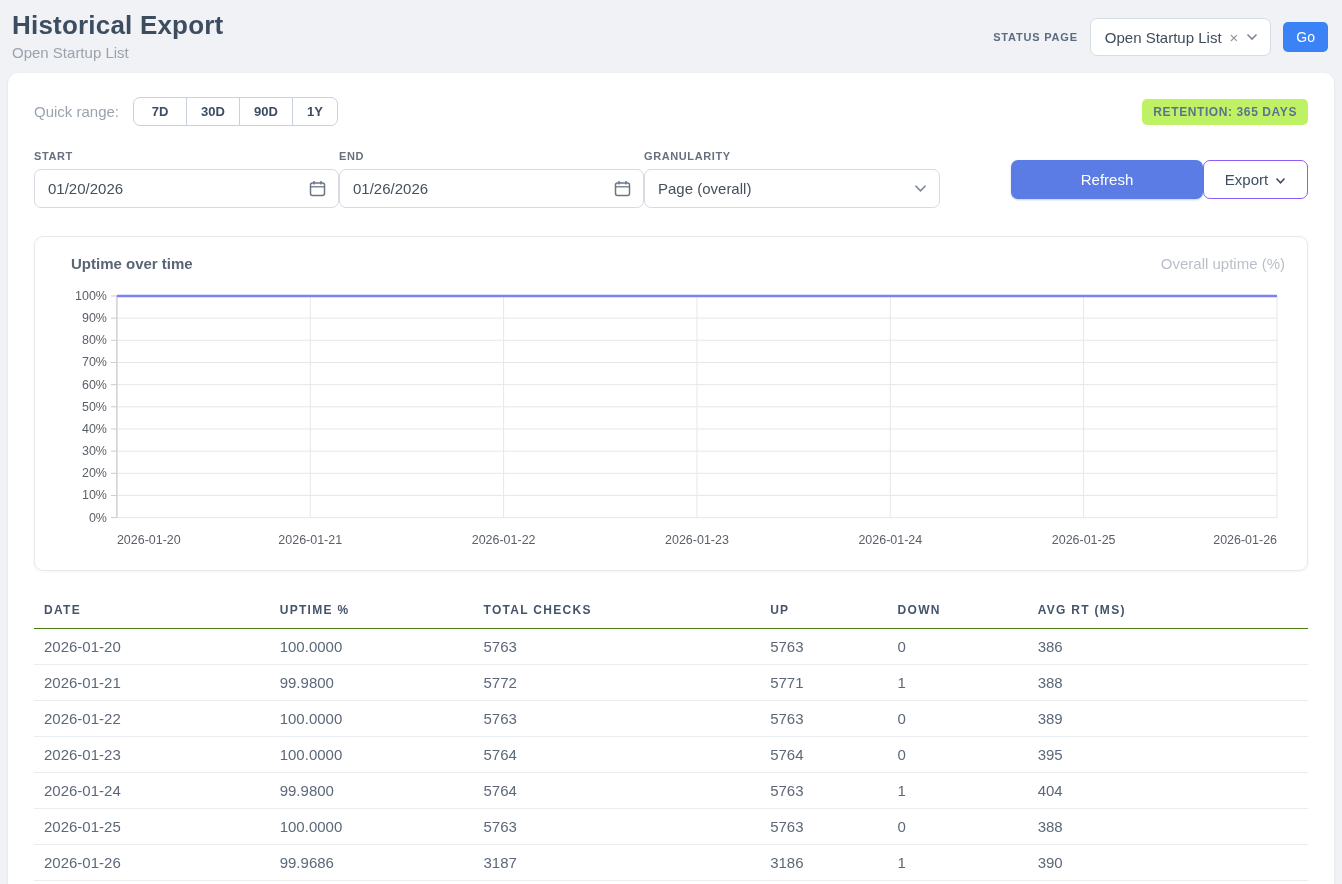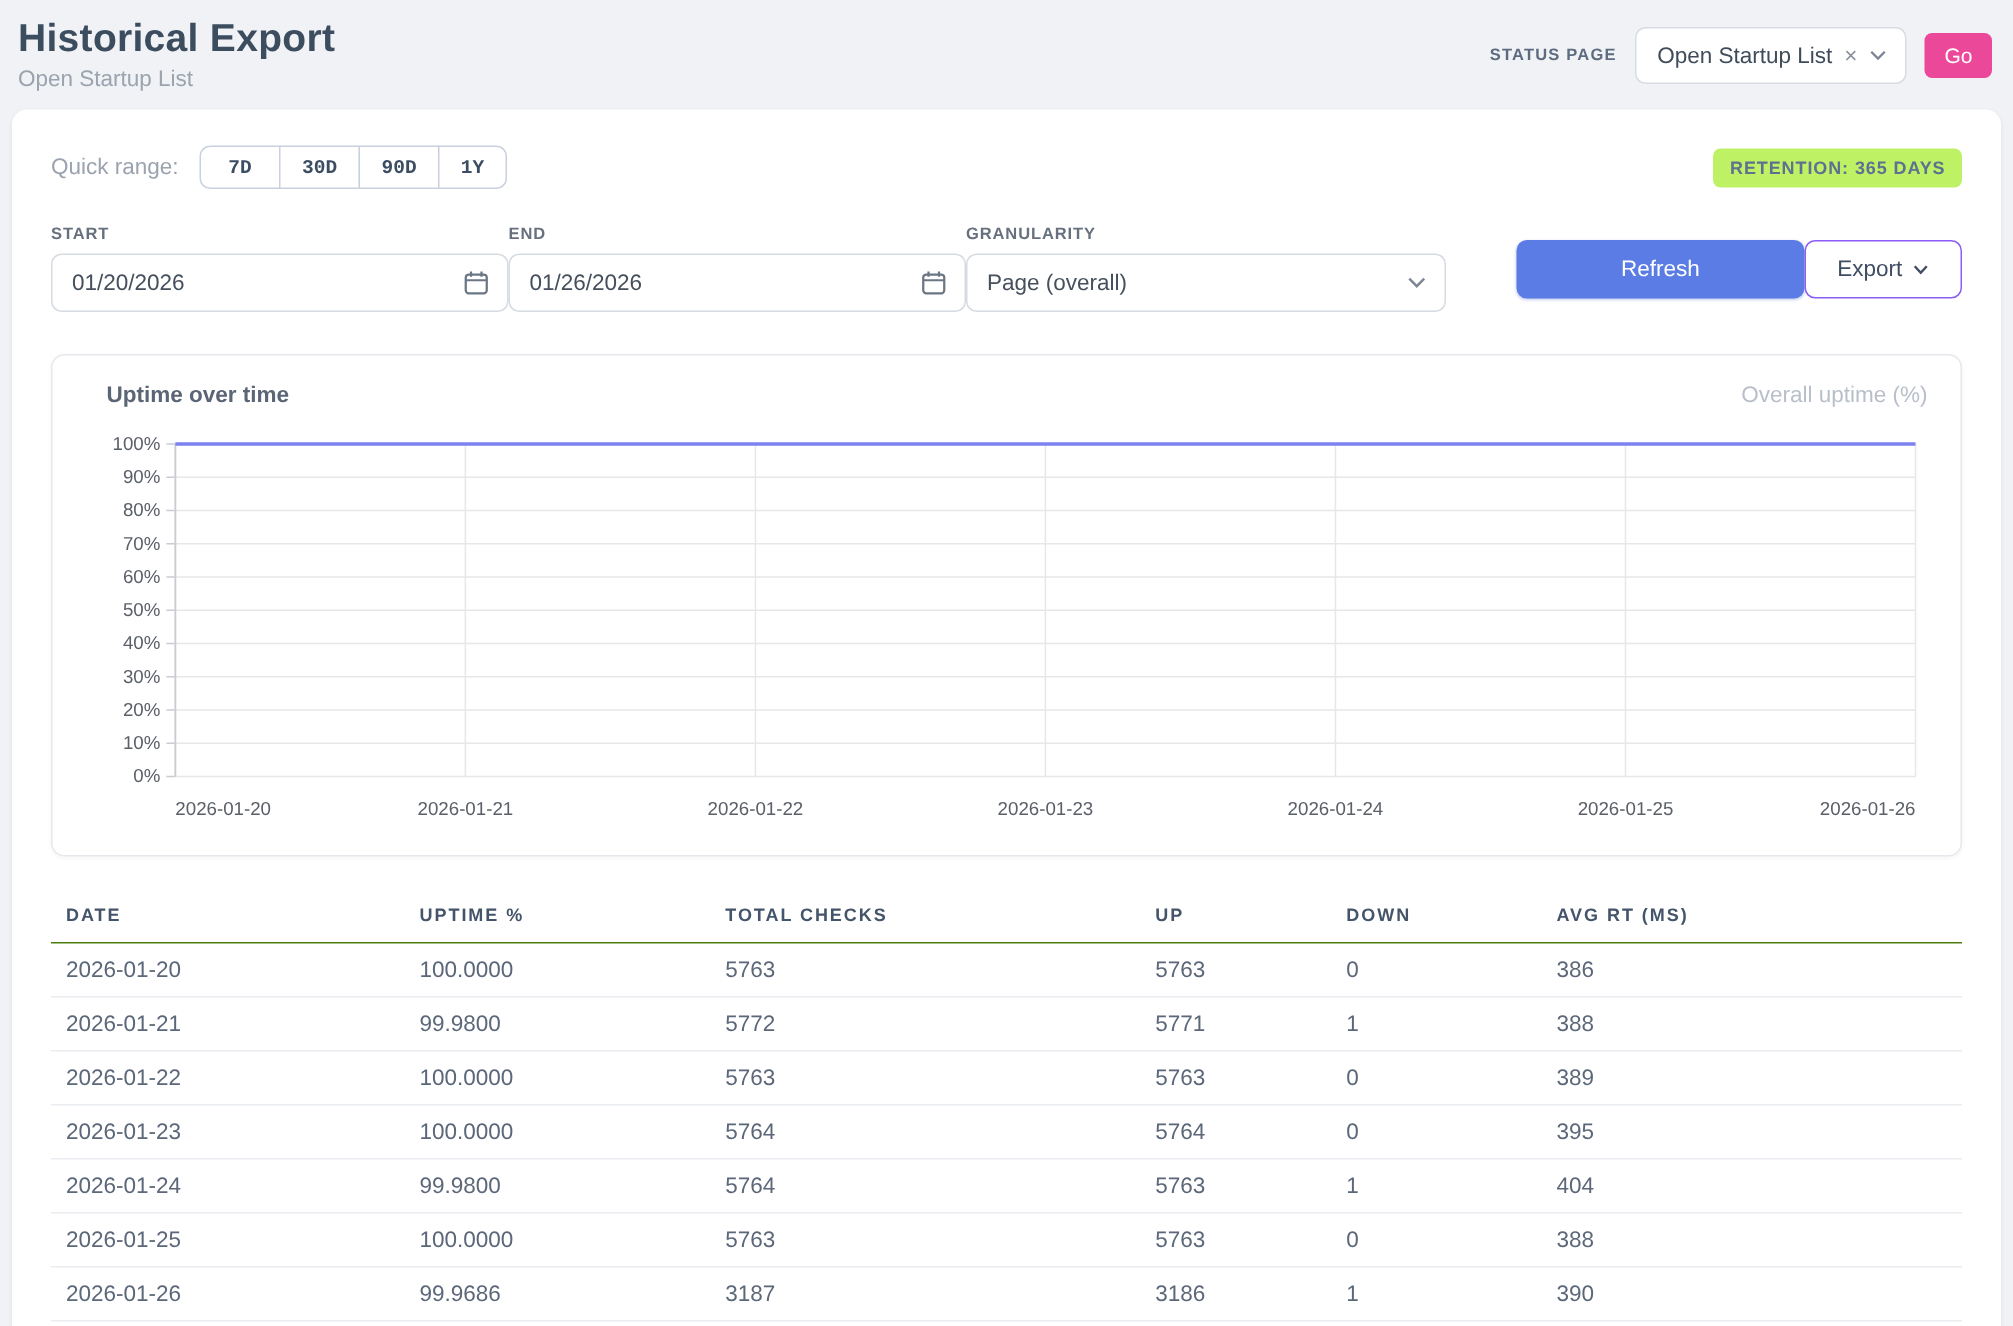--- a/index.html
+++ b/index.html
@@ -9,30 +9,30 @@
   
   .page-header { display:flex; justify-content:space-between; align-items:flex-start; padding:10px 14px 12px 12px; }
   .page-title { font-size:26px; font-weight:700; color:#3d4d60; letter-spacing:.2px; }
   .page-subtitle { font-size:15px; color:#9ba3ae; margin-top:3px; }
   .header-right { display:flex; align-items:center; gap:12px; margin-top:8px; }
   .status-page-label { font-size:11px; font-weight:700; letter-spacing:.8px; color:#5d6b80; }
   .status-select { display:flex; align-items:center; gap:8px; background:#fff; border:1px solid #d7dbe2; border-radius:7px; height:38px; padding:0 12px 0 14px; cursor:pointer; }
   .status-select .value { font-size:15px; color:#414c5a; }
   .clear-x { color:#8a919c; font-size:15px; line-height:1; cursor:pointer; }
   .chev { stroke:#7d8694; stroke-width:1.6; fill:none; }
-  .go-btn { background:#ec4899; color:#fff; border:none; border-radius:5px; height:30px; padding:0 13px; font-size:14px; cursor:pointer; }
+  .go-btn { background:#3b82f6; color:#fff; border:none; border-radius:5px; height:30px; padding:0 13px; font-size:14px; cursor:pointer; }
 
   
   .main-card { background:#fff; margin:0 8px 12px; border-radius:10px; box-shadow:0 1px 3px rgba(20,30,50,.08); padding:24px 26px 18px; }
 
   
   .row-quick { display:flex; align-items:center; }
   .quick-label { font-size:15px; color:#9aa3ae; margin-right:14px; }
   .seg-group { display:flex; }
-  .seg-btn { background:#fff; border:1px solid #c9d0de; color:#3c4d63; font-size:13px; font-weight:600; padding:6px 0; width:54px; text-align:center; margin-left:-1px; cursor:pointer; font-family:Liberation Mono, monospace; }
+  .seg-btn { background:#fff; border:1px solid #c9d0de; color:#3c4d63; font-size:13px; font-weight:600; padding:6px 0; width:54px; text-align:center; margin-left:-1px; cursor:pointer; font-family:Liberation Sans, sans-serif; }
   .seg-btn:first-child { border-top-left-radius:7px; border-bottom-left-radius:7px; margin-left:0; }
   .seg-btn:last-child { border-top-right-radius:7px; border-bottom-right-radius:7px; width:46px; }
   .retention-badge { margin-left:auto; background:#bef264; color:#5e7190; font-size:12px; font-weight:700; letter-spacing:.6px; padding:6px 11px; border-radius:5px; }
 
   
   .row-filters { display:flex; align-items:center; margin-top:24px; }
   .field { display:flex; flex-direction:column; }
   .field-label { font-size:11px; font-weight:600; letter-spacing:.6px; color:#67707e; margin-bottom:7px; }
   .input-box { width:305px; height:39px; background:#fff; border:1px solid #d6dae1; border-radius:7px; display:flex; align-items:center; justify-content:space-between; padding:0 12px 0 13px; font-size:15px; color:#46505c; cursor:text; }
   .cal-icon svg, .sel-chev svg { display:block; }
@@ -114,21 +114,21 @@
               <rect x="1.5" y="3" width="14" height="12.5" rx="2" fill="none" stroke="#6b7684" stroke-width="1.5"></rect>
               <line x1="5" y1="1" x2="5" y2="4.5" stroke="#6b7684" stroke-width="1.5"></line>
               <line x1="12" y1="1" x2="12" y2="4.5" stroke="#6b7684" stroke-width="1.5"></line>
               <line x1="1.5" y1="6.8" x2="15.5" y2="6.8" stroke="#6b7684" stroke-width="1.3"></line>
             </svg>
         </span>
       </div>
     </div>
     <div class="field">
       <span class="field-label">GRANULARITY</span>
-      <div class="input-box" style="width:320px; cursor:pointer;">
+      <div class="input-box" style="width:296px; cursor:pointer;">
         <span>Page (overall)</span>
         <span class="sel-chev">
           <svg width="13" height="9" viewBox="0 0 13 9">
               <path class="chev" d="M1.5 1.8 L6.5 6.8 L11.5 1.8"></path>
             </svg>
         </span>
       </div>
     </div>
     <div style="flex:1"></div>
     <button class="refresh-btn">Refresh</button>

